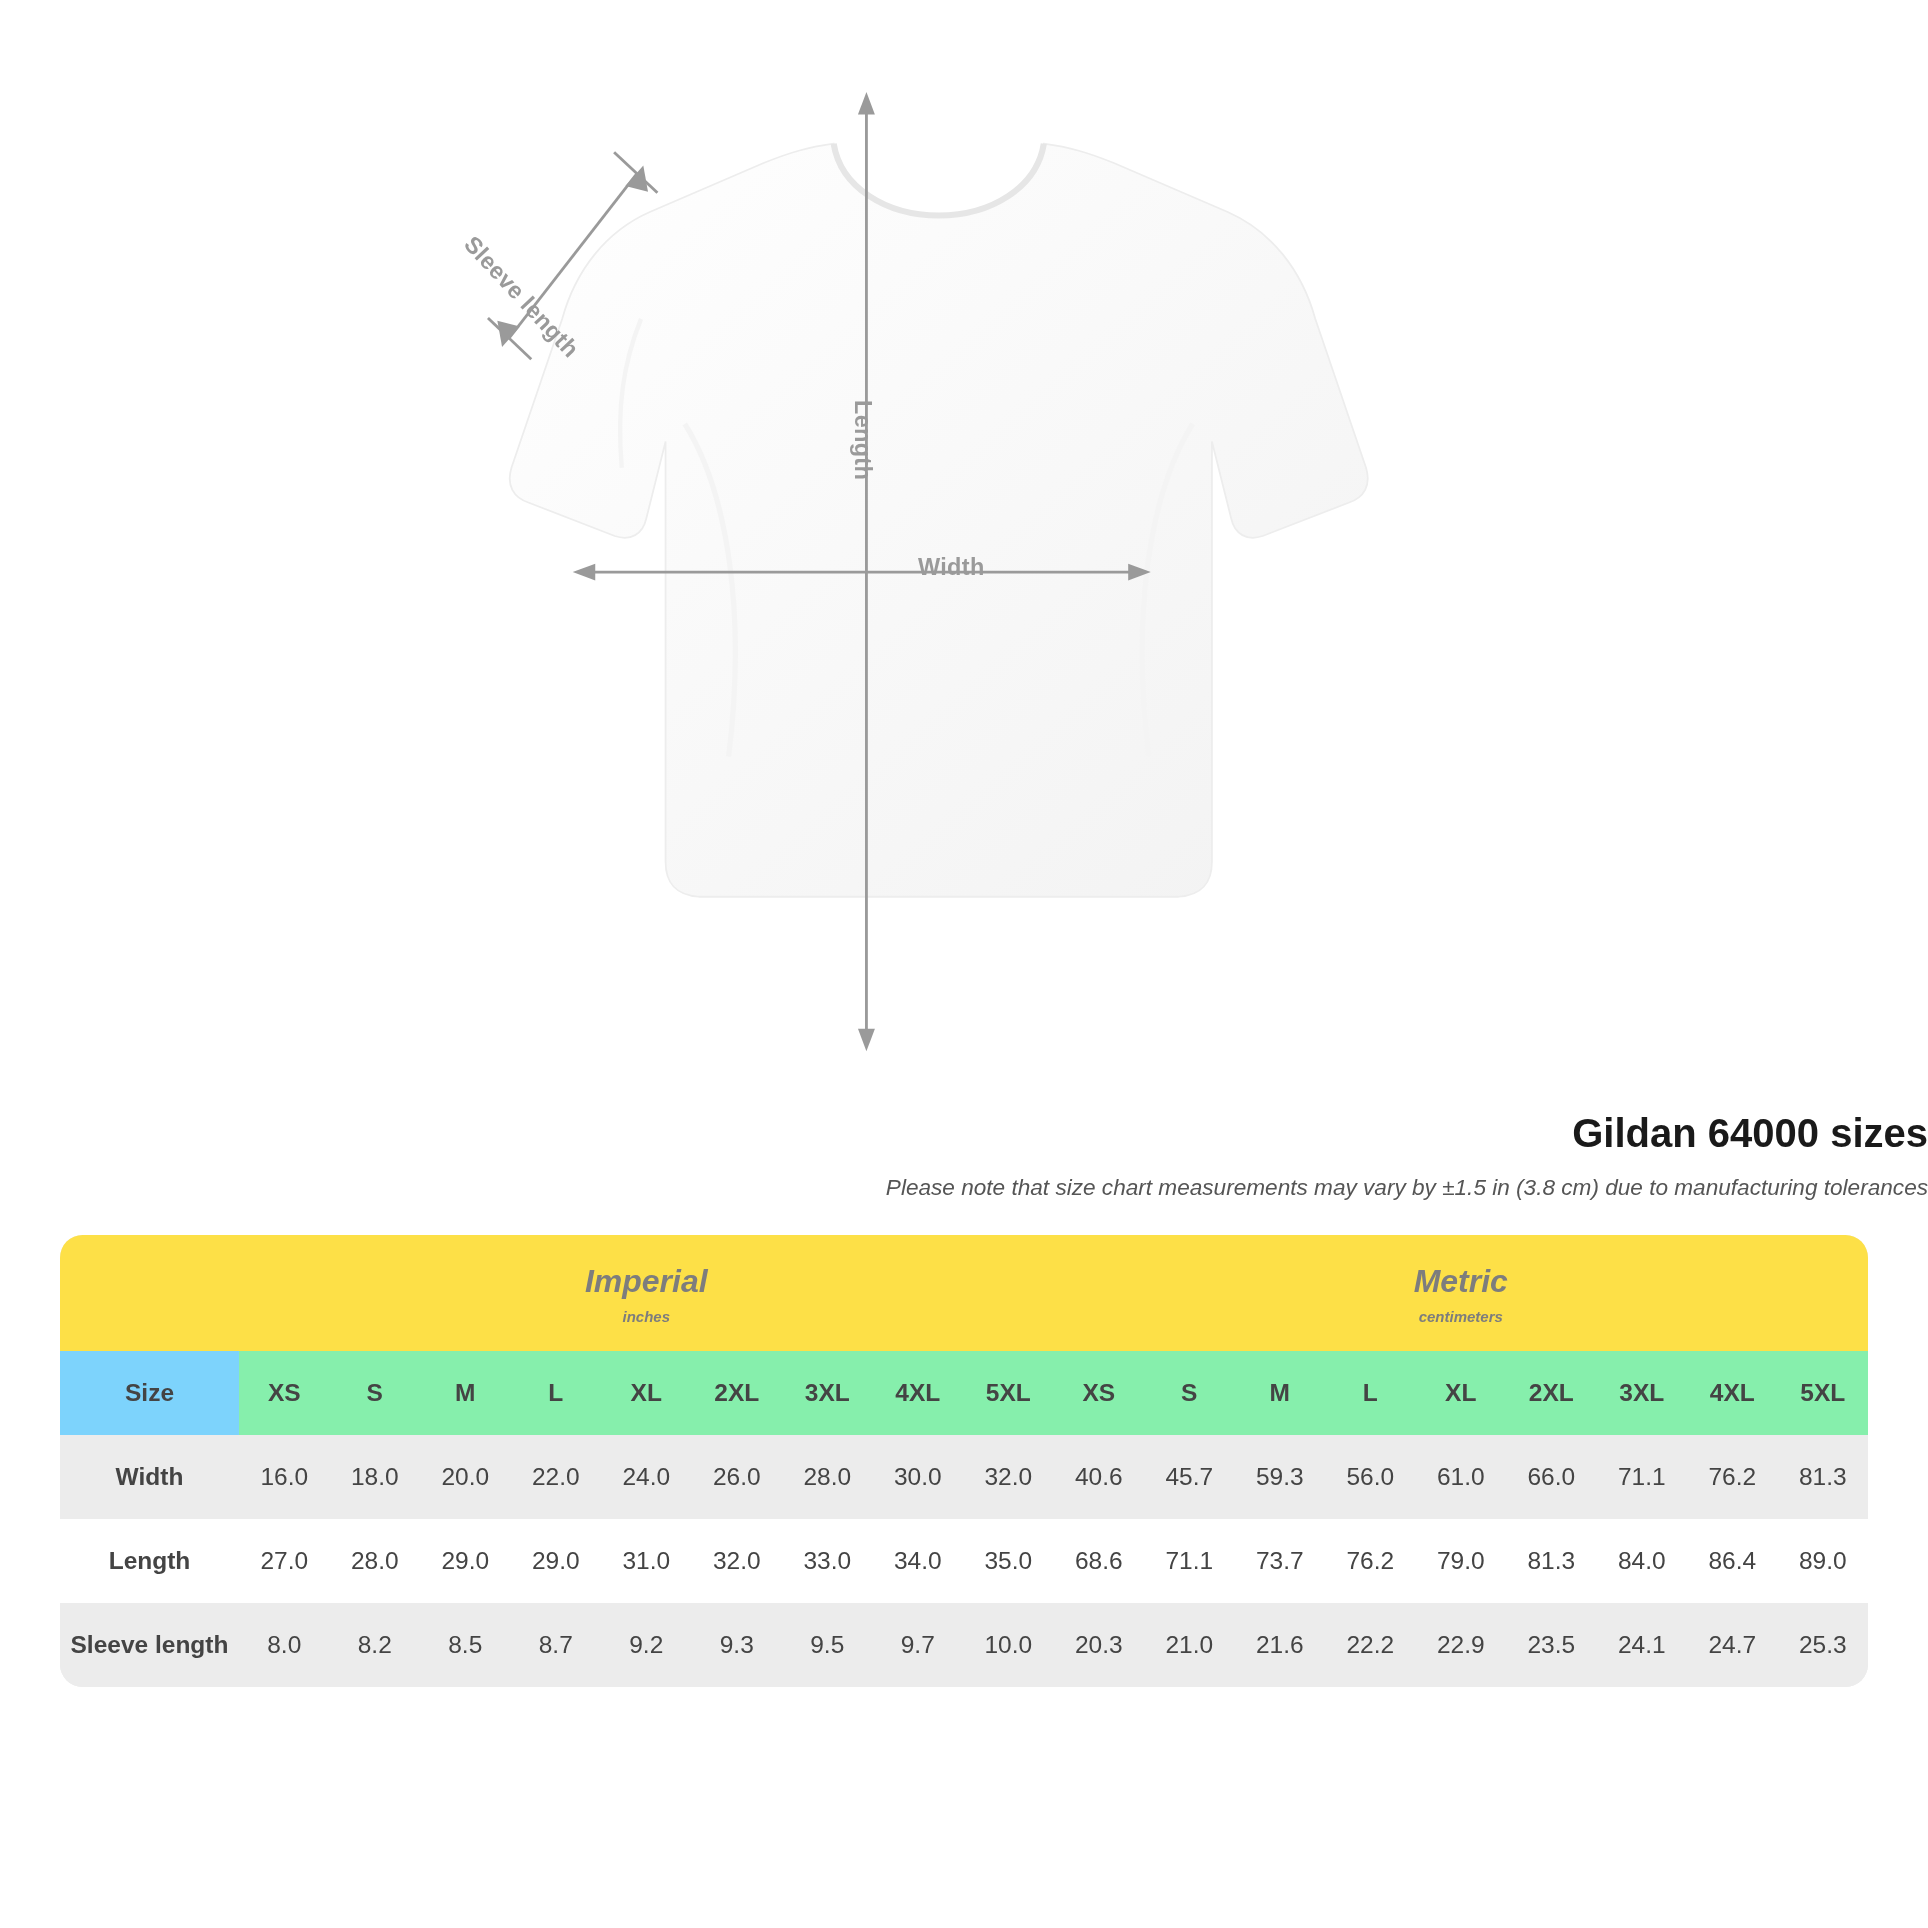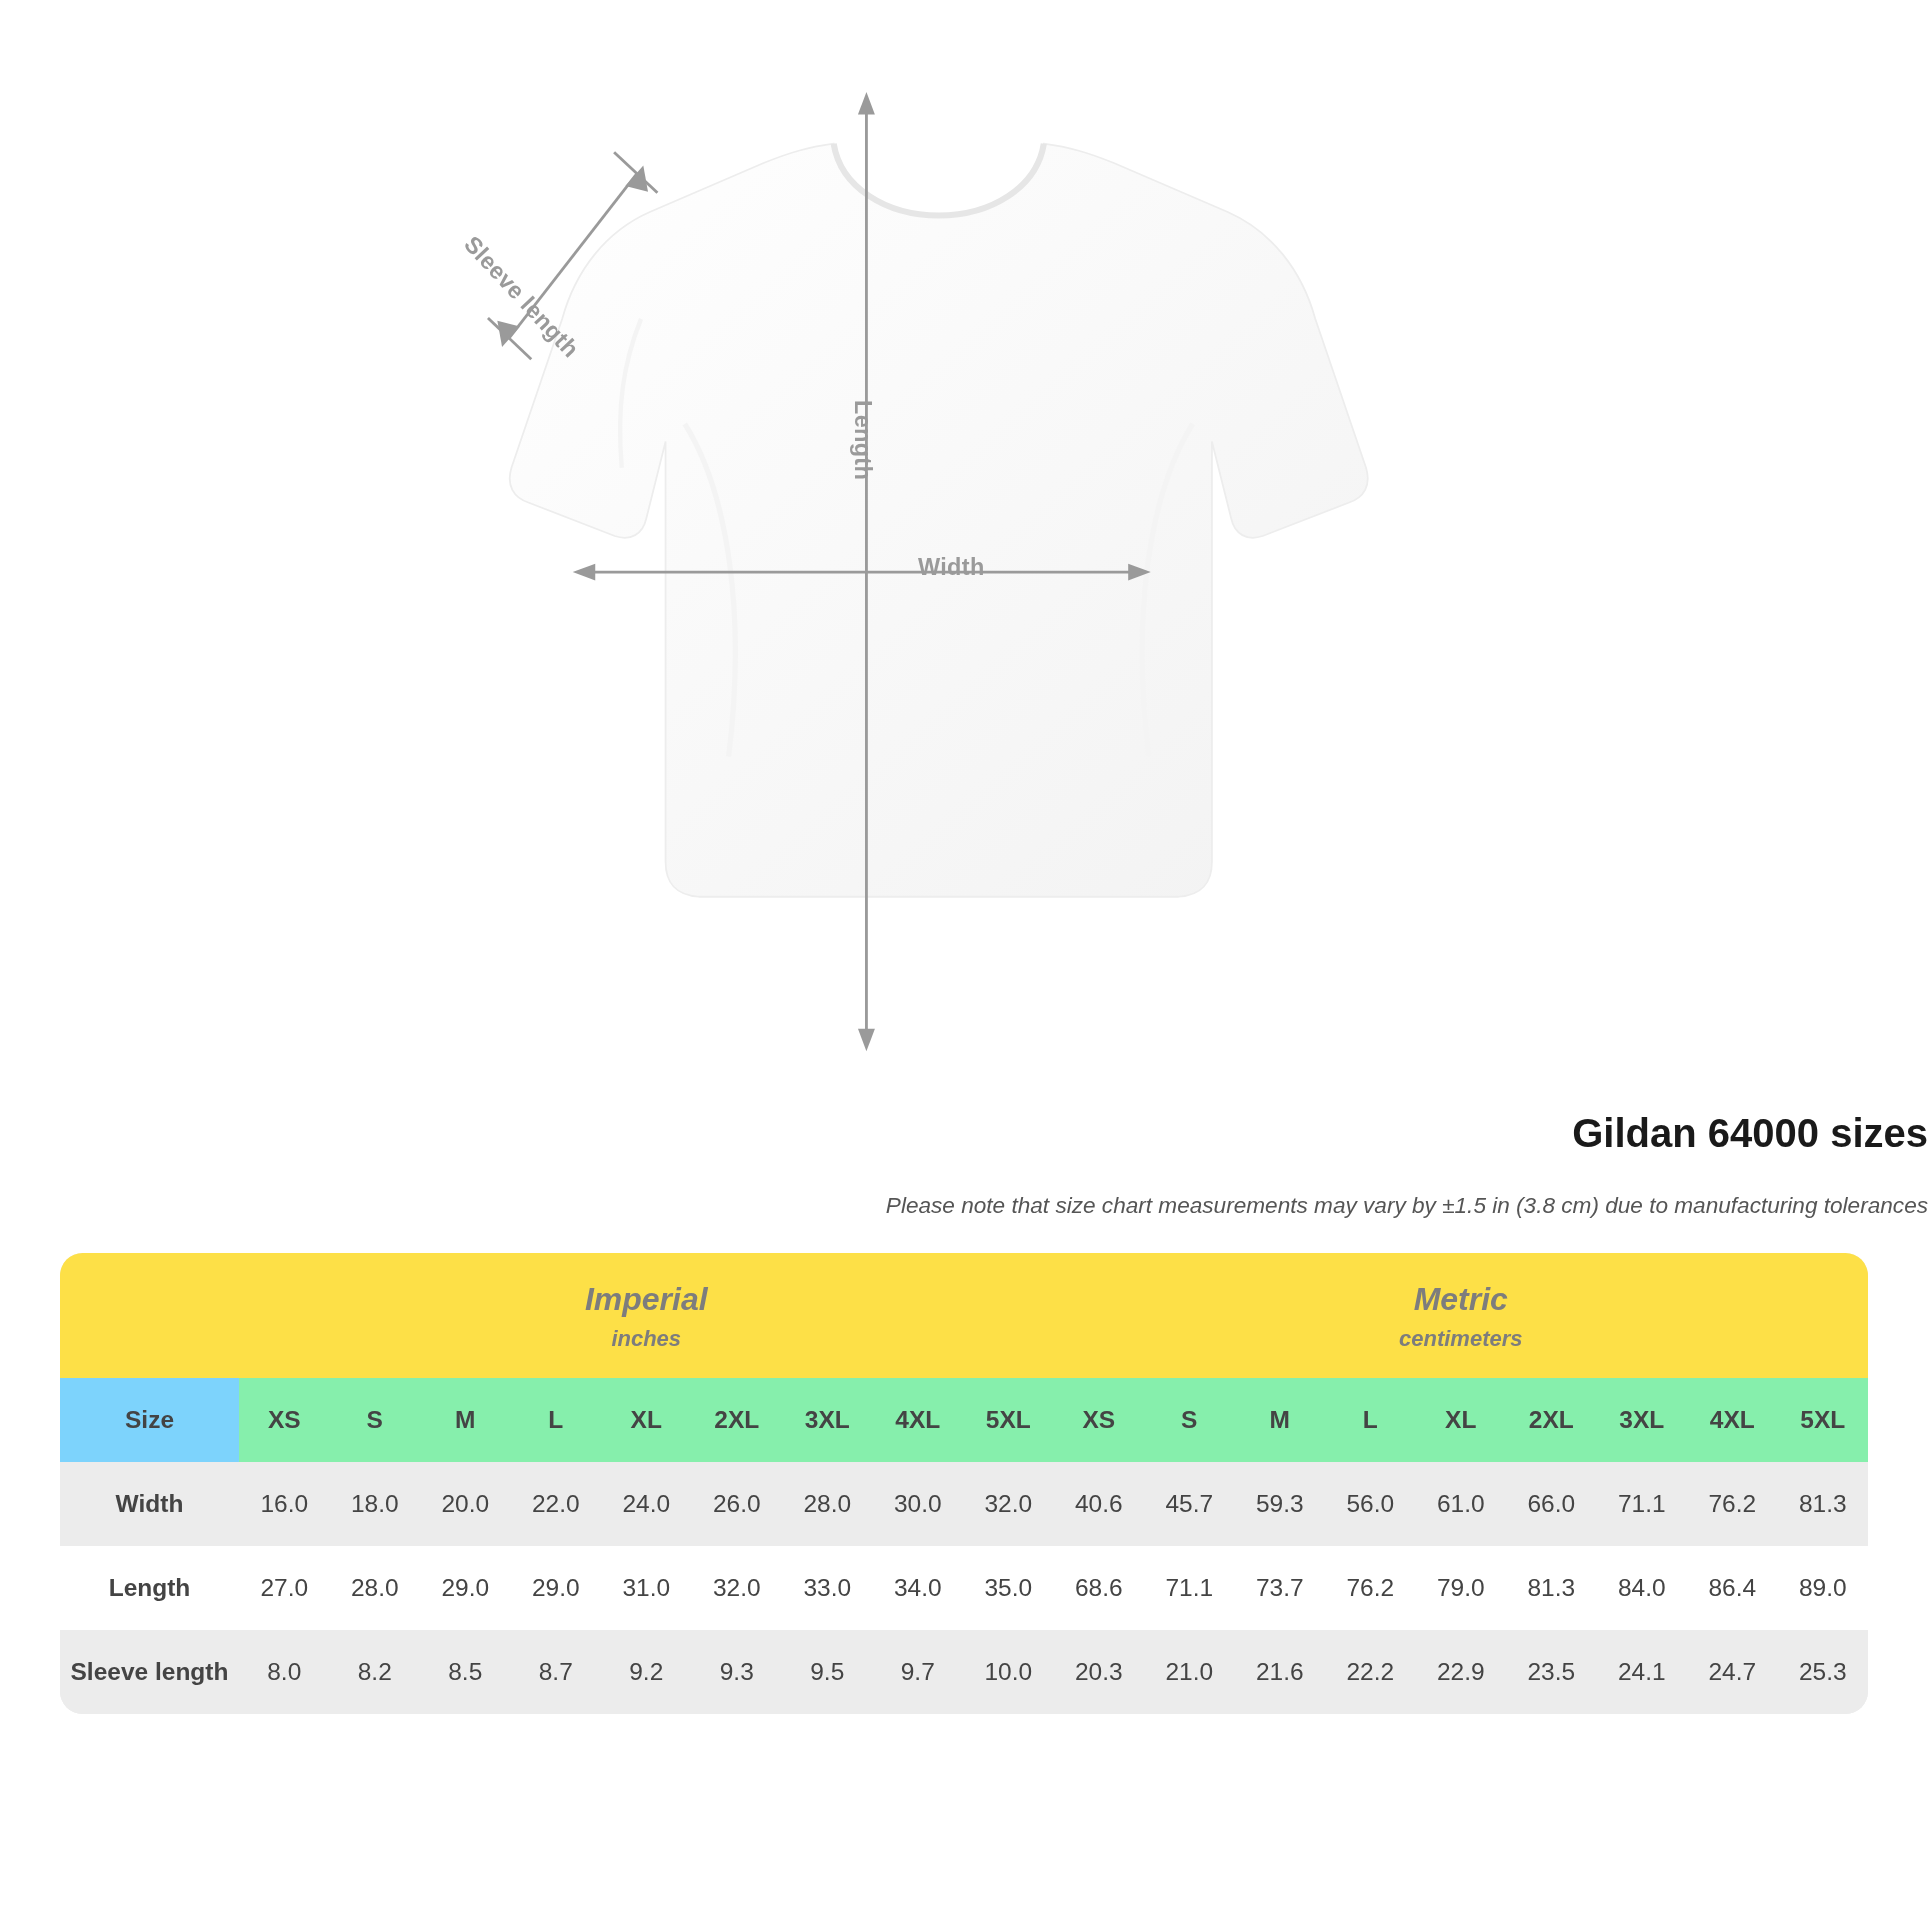--- a/index.html
+++ b/index.html
@@ -69,21 +69,21 @@
   .chart-title {
     font-size: 40px;
     font-weight: bold;
     color: #1a1a1a;
     margin: 0;
   }
   .chart-note {
     font-size: 22.6px;
     font-style: italic;
     color: #555555;
-    margin-top: 37px;
+    margin-top: 19px;
   }
 
   
   .table-wrap {
     margin: 34px 60px 0 60px;
     border-radius: 22.6px;
     overflow: hidden;
     background: #ececec;
   }
   table.size-table {
@@ -105,21 +105,21 @@
     padding: 28px 0 26px 0;
   }
   .unit-name {
     font-size: 32px;
     font-style: italic;
     font-weight: bold;
     color: #7d7d7d;
     display: block;
   }
   .unit-sub {
-    font-size: 22px;
+    font-size: 15px;
     font-style: italic;
     color: #7d7d7d;
     display: block;
     margin-top: 7.5px;
   }
   .head-row th {
     background: #86efac;
     padding: 28px 0;
     font-weight: bold;
     color: #4a4a4a;

